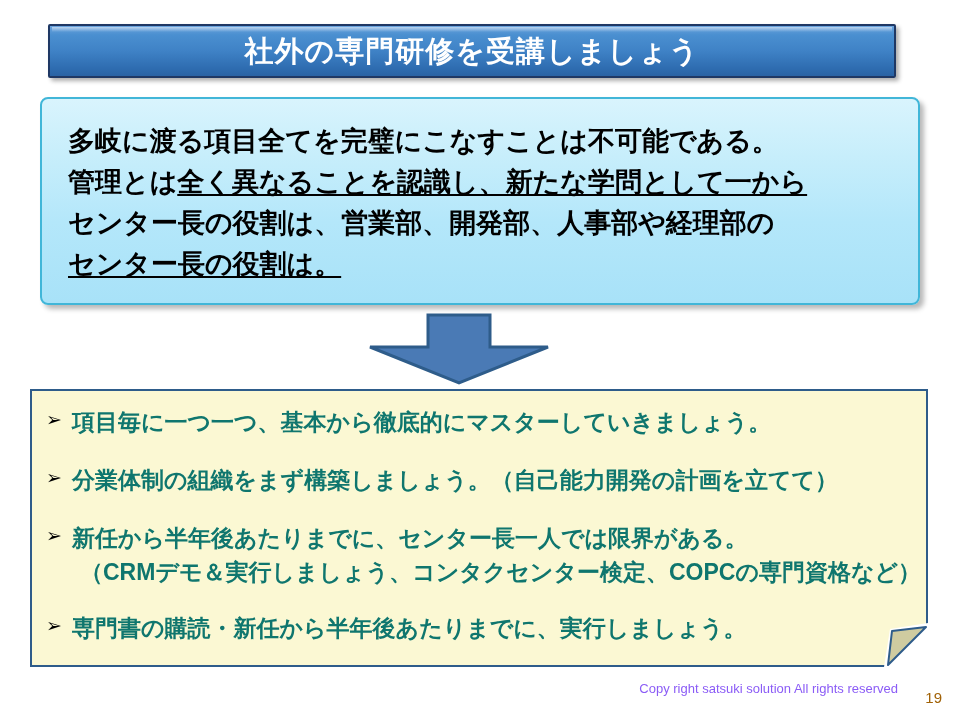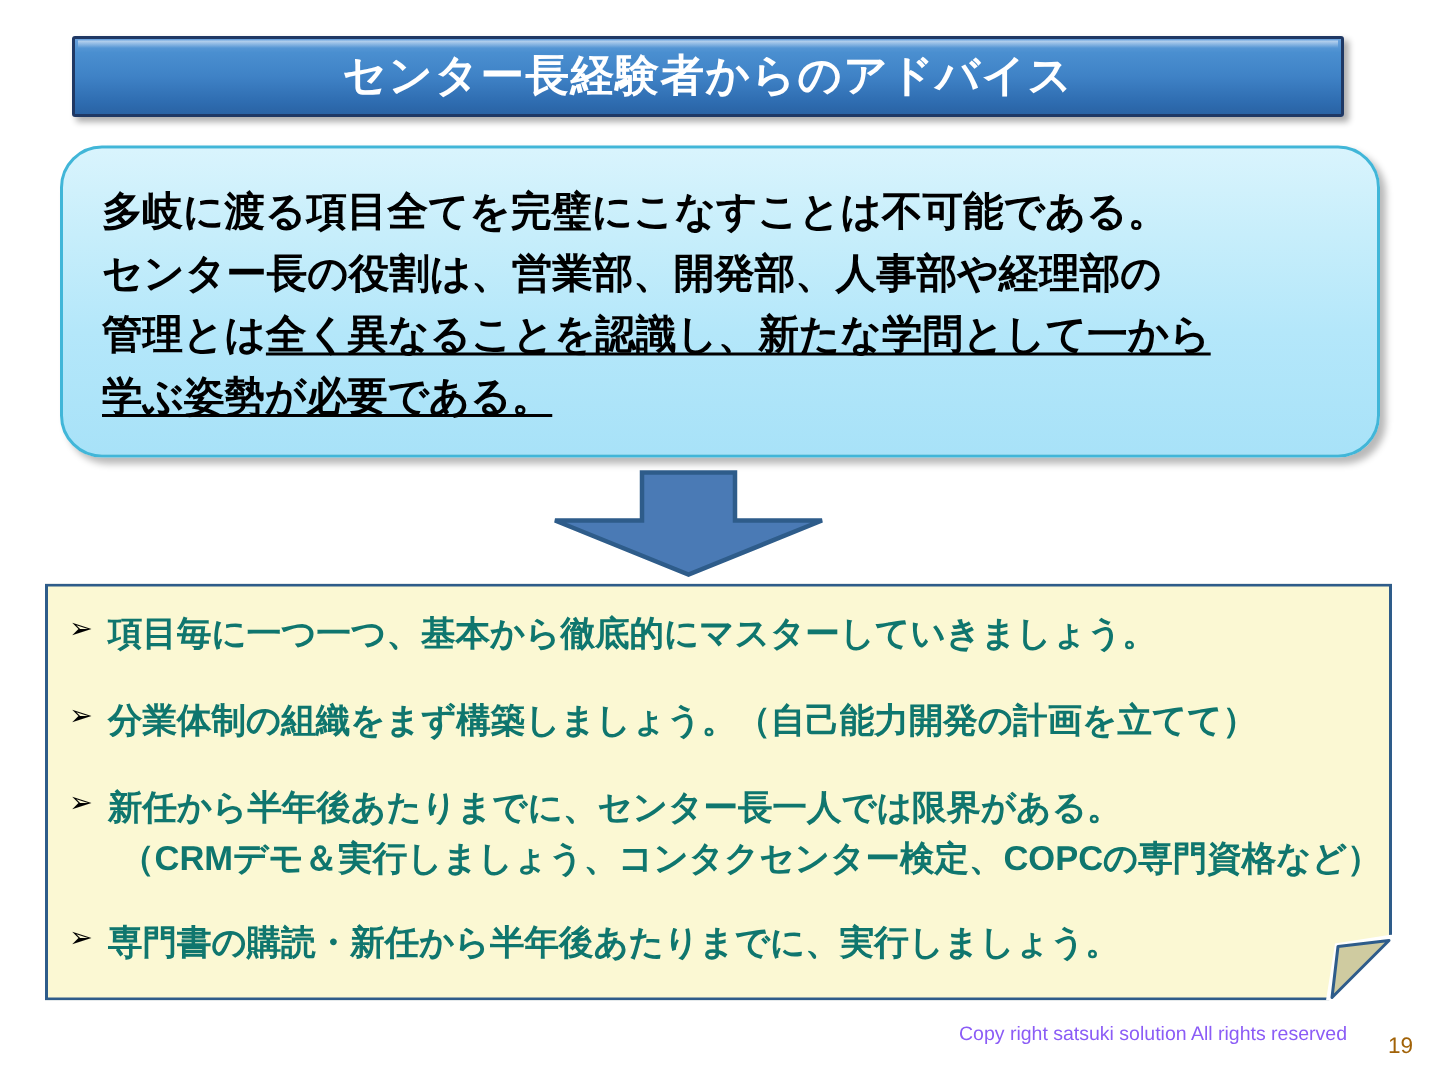--- a/index.html
+++ b/index.html
@@ -67,21 +67,21 @@
 
   
   #statement-box {
     position: absolute;
     left: 40px;
     top: 97px;
     width: 880px;
     height: 208px;
     box-sizing: border-box;
     border: 2px solid #41b6d8;
-    border-radius: 28px;
+    border-radius: 8px;
     background: linear-gradient(to bottom,
                 #d9f4fd 0%,
                 #c7eefb 28%,
                 #b4e7fa 60%,
                 #a8e2f8 100%);
     box-shadow: 4px 4px 5px rgba(0,0,0,0.28);
     padding: 22px 26px 0 26px;
   }
   .stmt-line {
     color: #000000;
@@ -193,35 +193,35 @@
     font-size: 15px;
     line-height: 1;
   }
 </style>
 </head>
 <body>
 
 <div id="slide">
 
   <div id="title-banner">
-    <span id="title-text">センター長経験者からのアドバイス</span>
+    <span id="title-text">社外の専門研修を受講しましょう</span>
   </div>
 
   <div id="statement-box">
     <div class="stmt-line">
       <span>多岐に渡る項目全てを完璧にこなすことは不可能である。</span>
     </div>
     <div class="stmt-line">
+      <span>管理とは</span><span class="ul">全く異なることを認識し、新たな学問として一から</span>
+    </div>
+    <div class="stmt-line">
       <span>センター長の役割は、営業部、開発部、人事部や経理部の</span>
     </div>
     <div class="stmt-line">
-      <span>管理とは</span><span class="ul">全く異なることを認識し、新たな学問として一から</span>
-    </div>
-    <div class="stmt-line">
-      <span class="ul">学ぶ姿勢が必要である。</span>
+      <span class="ul">センター長の役割は。</span>
     </div>
   </div>
 
   <div id="down-arrow">
     <svg viewBox="0 0 186 72" width="186" height="72" preserveAspectRatio="none" aria-hidden="true">
       <polygon points="62,2 124,2 124,34 182,34 93,70 4,34 62,34" fill="#4a7ab5" stroke="#2e5c8a" stroke-width="3" stroke-linejoin="miter"></polygon>
     </svg>
   </div>
 
   <div id="advice-box">

